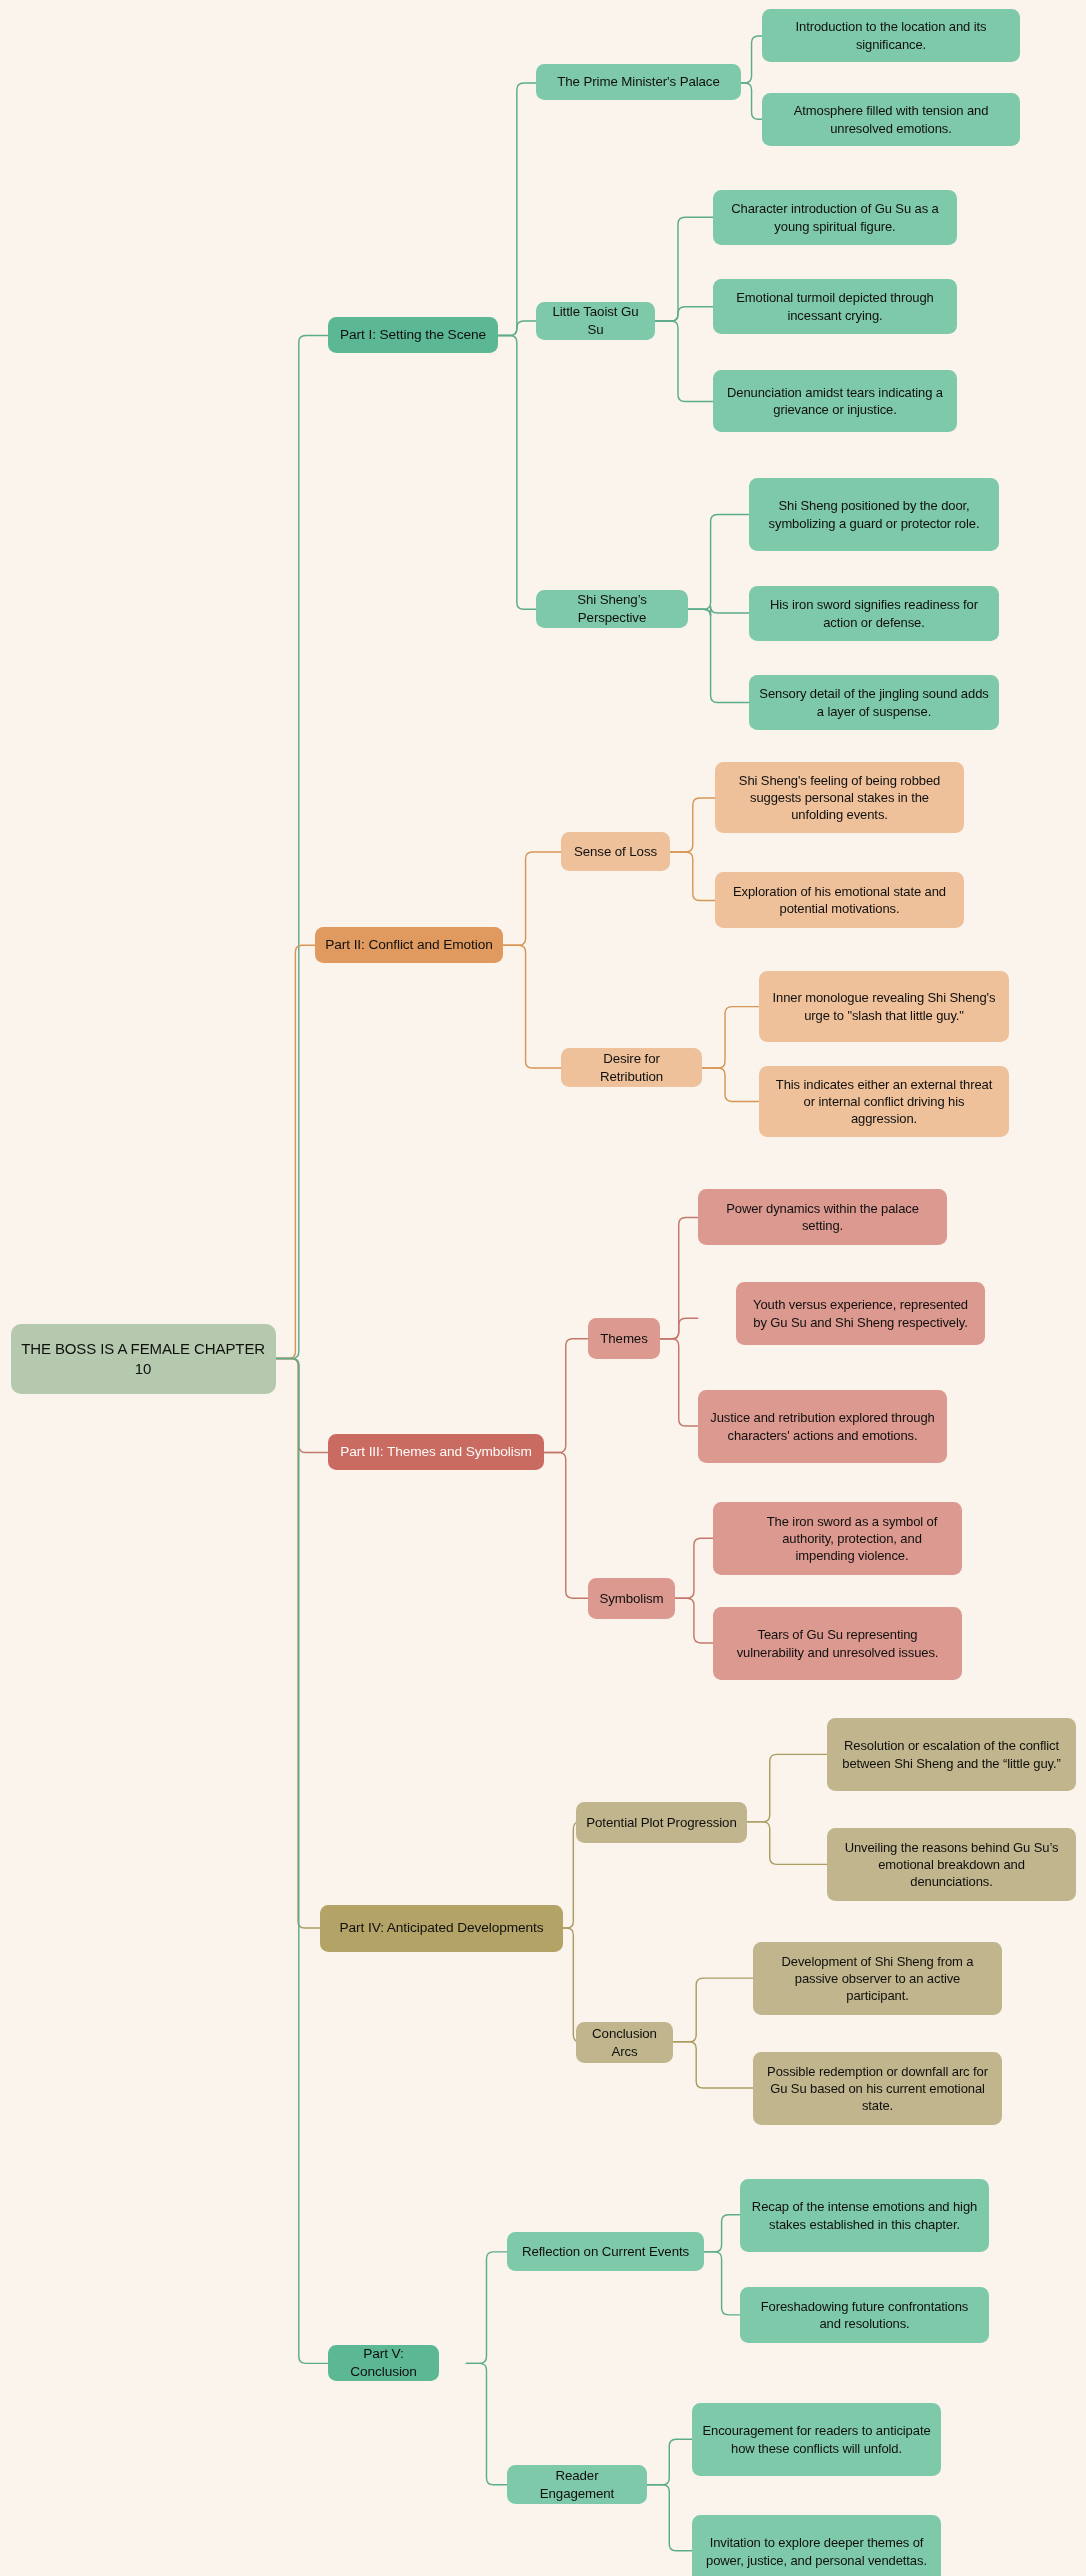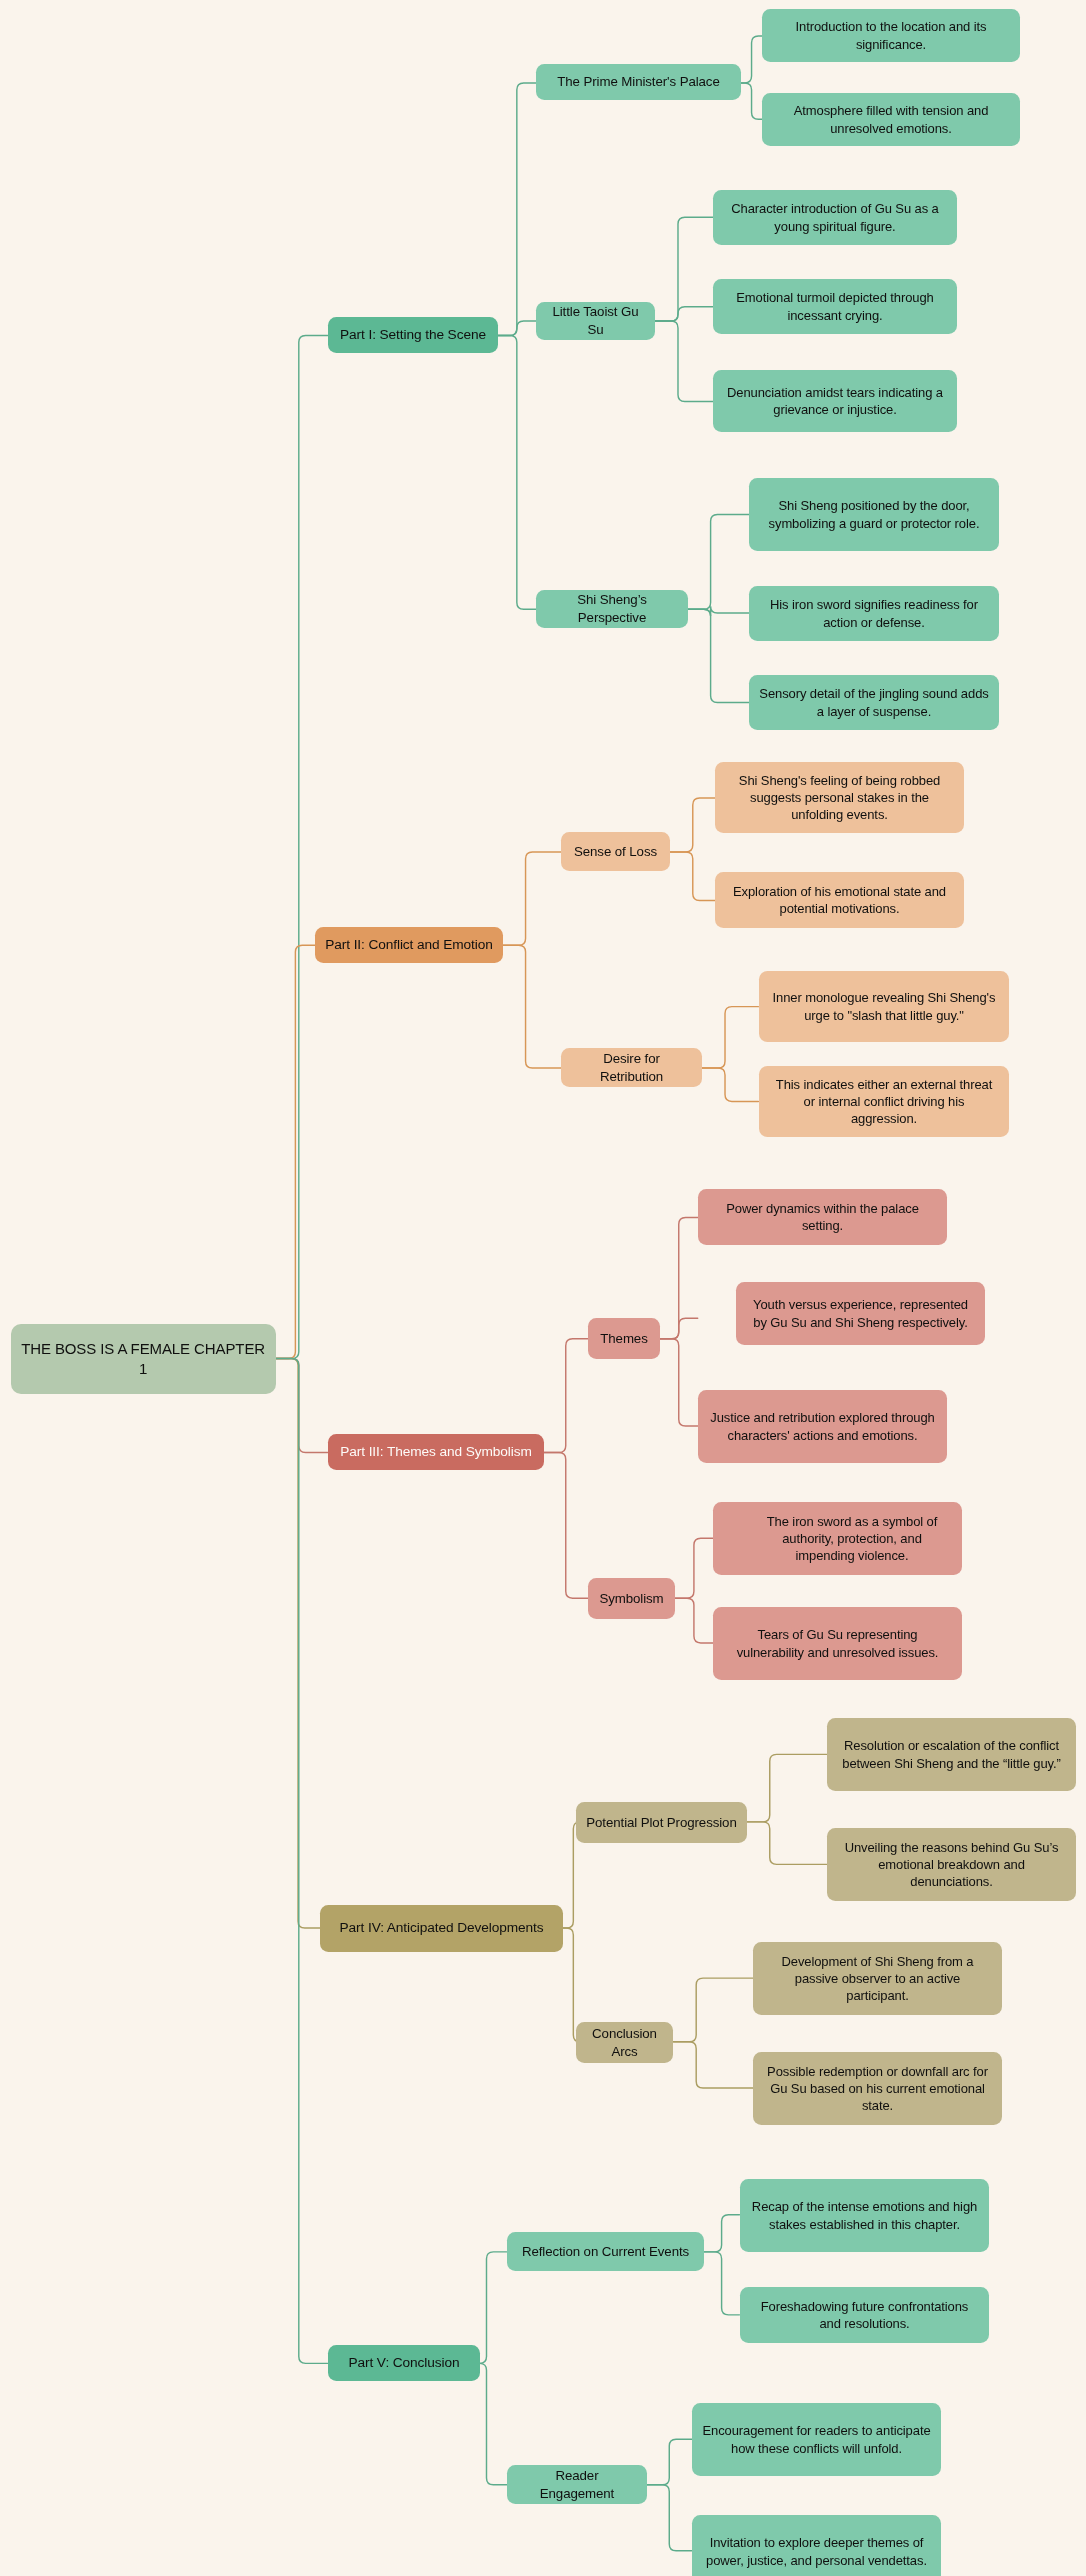--- a/index.html
+++ b/index.html
@@ -94,21 +94,21 @@
       <path d="M 888 2692 L 909 2692 Q 918 2692 918 2701 L 918 2744 Q 918 2753 927 2753 L 993 2753" fill="none" stroke="#ab9d62" stroke-width="1.9" stroke-linecap="round"></path>
       <path d="M 364 1791 L 385 1791 Q 394 1791 394 1800 L 394 3107 Q 394 3116 403 3116 L 432 3116" fill="none" stroke="#5cab8b" stroke-width="1.9" stroke-linecap="round"></path>
       <path d="M 615 3116 L 632.5 3116 Q 641.5 3116 641.5 3107 L 641.5 2978 Q 641.5 2969 650.5 2969 L 668 2969" fill="none" stroke="#5cab8b" stroke-width="1.9" stroke-linecap="round"></path>
       <path d="M 928 2969 L 942.5 2969 Q 951.5 2969 951.5 2960 L 951.5 2929 Q 951.5 2920 960.5 2920 L 975 2920" fill="none" stroke="#5cab8b" stroke-width="1.9" stroke-linecap="round"></path>
       <path d="M 928 2969 L 942.5 2969 Q 951.5 2969 951.5 2978 L 951.5 3043 Q 951.5 3052 960.5 3052 L 975 3052" fill="none" stroke="#5cab8b" stroke-width="1.9" stroke-linecap="round"></path>
       <path d="M 615 3116 L 632.5 3116 Q 641.5 3116 641.5 3125 L 641.5 3267 Q 641.5 3276 650.5 3276 L 668 3276" fill="none" stroke="#5cab8b" stroke-width="1.9" stroke-linecap="round"></path>
       <path d="M 853 3276 L 873.5 3276 Q 882.5 3276 882.5 3267 L 882.5 3225 Q 882.5 3216 891.5 3216 L 912 3216" fill="none" stroke="#5cab8b" stroke-width="1.9" stroke-linecap="round"></path>
       <path d="M 853 3276 L 873.5 3276 Q 882.5 3276 882.5 3285 L 882.5 3354 Q 882.5 3363 891.5 3363 L 912 3363" fill="none" stroke="#5cab8b" stroke-width="1.9" stroke-linecap="round"></path>
     </svg>
 <div class="node root" style="left: 10.6px; top: 1324px; width: 265px; height: 70px; background: rgb(180, 201, 174);">
-      <span>THE BOSS IS A FEMALE CHAPTER 1</span>
+      <span>THE BOSS IS A FEMALE CHAPTER 10</span>
     </div>
     <div class="node lvl1" style="left: 328px; top: 317px; width: 170px; height: 36px; background: rgb(92, 184, 148);">
       <span>Part I: Setting the Scene</span>
     </div>
     <div class="node lvl2" style="left: 536px; top: 64px; width: 205px; height: 36px; background: rgb(127, 201, 171); align-items: center;">
       <span>The Prime Minister's Palace</span>
     </div>
     <div class="node lvl3" style="left: 762px; top: 9px; width: 258px; height: 53px; background: rgb(127, 201, 171);">
       <span>Introduction to the location and its significance.</span>
     </div>
@@ -198,21 +198,21 @@
     </div>
     <div class="node lvl2" style="left: 576px; top: 2022px; width: 97px; height: 41px; background: rgb(192, 181, 140);">
       <span>Conclusion Arcs</span>
     </div>
     <div class="node lvl3" style="left: 753px; top: 1942px; width: 249px; height: 73px; background: rgb(192, 181, 140);">
       <span>Development of Shi Sheng from a passive observer to an active participant.</span>
     </div>
     <div class="node lvl3" style="left: 753px; top: 2052px; width: 249px; height: 73px; background: rgb(192, 181, 140);">
       <span>Possible redemption or downfall arc for Gu Su based on his current emotional state.</span>
     </div>
-    <div class="node lvl1" style="left: 328px; top: 2345px; width: 152px; height: 36px; background: rgb(92, 184, 148); text-align: right;">
+    <div class="node lvl1" style="left: 328px; top: 2345px; width: 111px; height: 36px; background: rgb(92, 184, 148);">
       <span>Part V: Conclusion</span>
     </div>
     <div class="node lvl2" style="left: 507px; top: 2232px; width: 197px; height: 39px; background: rgb(127, 201, 171);">
       <span>Reflection on Current Events</span>
     </div>
     <div class="node lvl3" style="left: 740px; top: 2179px; width: 249px; height: 73px; background: rgb(127, 201, 171);">
       <span>Recap of the intense emotions and high stakes established in this chapter.</span>
     </div>
     <div class="node lvl3" style="left: 740px; top: 2287px; width: 249px; height: 56px; background: rgb(127, 201, 171);">
       <span>Foreshadowing future confrontations and resolutions.</span>

